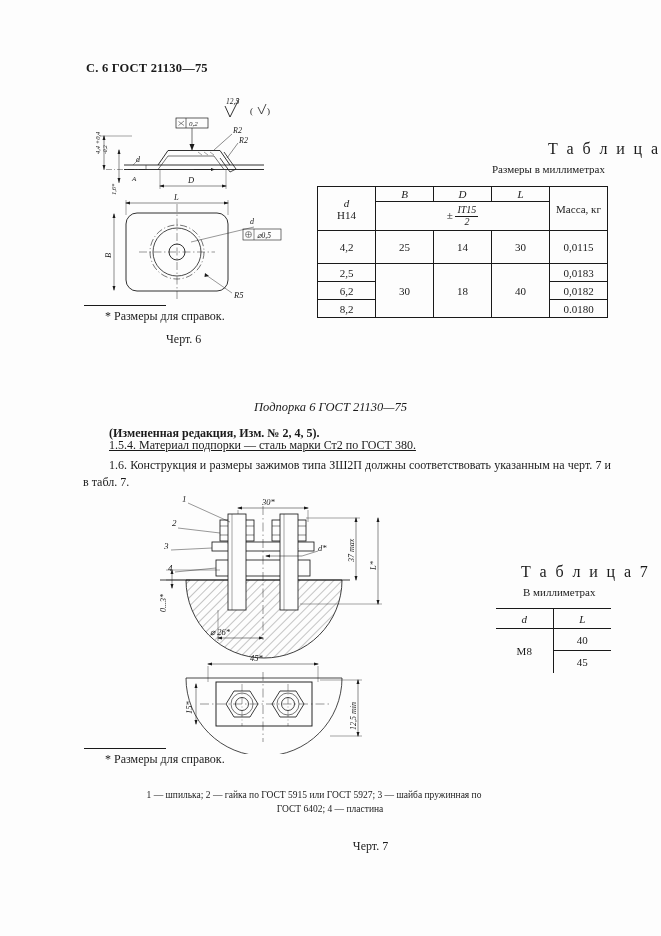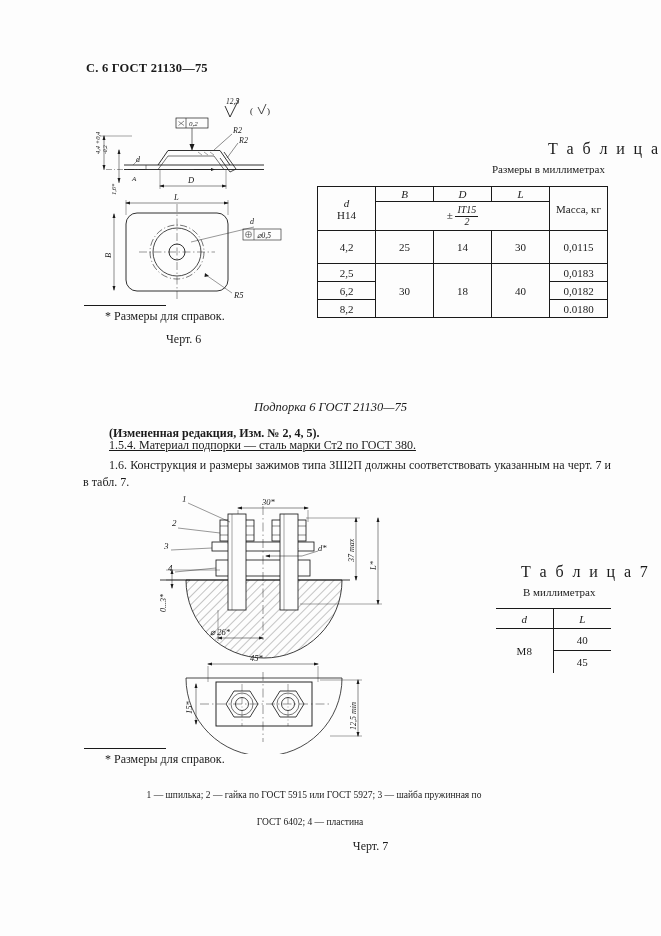--- a/index.html
+++ b/index.html
@@ -451,17 +451,17 @@
       <tr style="height:22px">
         <td class="thick-left no-right no-bot">45</td>
       </tr>
     </tbody>
   </table>
 
   <div class="footnote-rule" style="left:84px; top:748px; width:82px;"></div>
   <div class="txt" style="left:105px; top:751px;">* Размеры для справок.</div>
 
   <div class="txt tiny center" style="left:84px; top:789px; width:460px;">1 — шпилька; 2 — гайка по ГОСТ 5915 или ГОСТ 5927; 3 — шайба пружинная по</div>
-  <div class="txt tiny center" style="left:80px; top:803px; width:460px;margin-top:13px;">ГОСТ 6402; 4 — пластина</div>
+  <div class="txt tiny center" style="left:100px; top:803px; width:460px;">ГОСТ 6402; 4 — пластина</div>
 
   <div class="txt center" style="left:0px; top:838px; width:661px;padding-left:40px;">Черт. 7</div>
 
 </div>
 
 </body></html>

